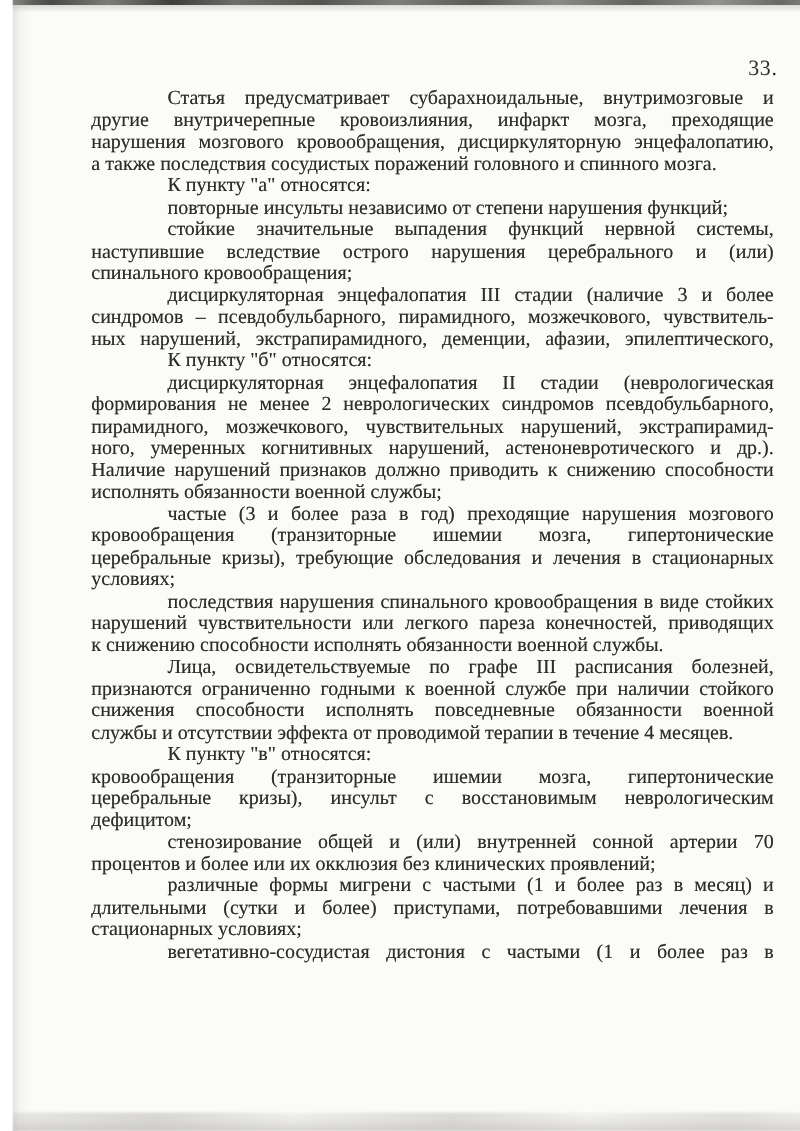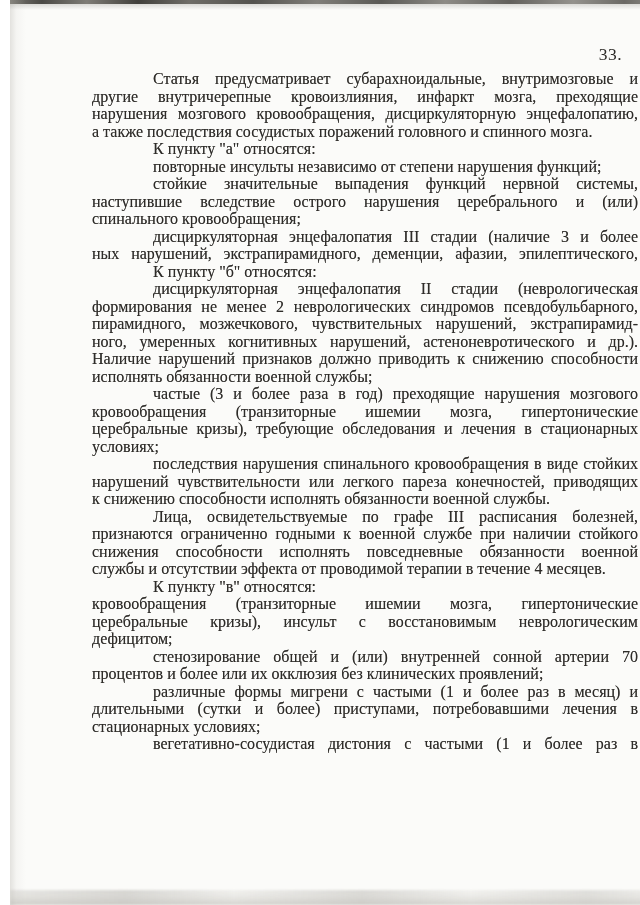--- a/index.html
+++ b/index.html
@@ -57,21 +57,21 @@
     position: absolute;
     top: 44px;
     right: 28px;
     font-size: 17.5px;
     letter-spacing: 0.5px;
   }
 
   .text-block {
     position: absolute;
     top: 70px;
-    left: 82px;
+    left: 63px;
     width: 546px;
     font-size: 16px;
     line-height: 17.5px;
     text-shadow: 0 0 0.3px rgba(46,44,41,0.55);
   }
 
   .para { margin: 0; }
 
   .line {
     text-align: justify;
@@ -105,20 +105,21 @@
       <div class="para">
         <div class="line first last">повторные инсульты независимо от степени нарушения функций;</div>
       </div>
       <div class="para">
         <div class="line first">стойкие значительные выпадения функций нервной системы,</div>
         <div class="line">наступившие вследствие острого нарушения церебрального и (или)</div>
         <div class="line last">спинального кровообращения;</div>
       </div>
       <div class="para">
         <div class="line first">дисциркуляторная энцефалопатия III стадии (наличие 3 и более</div>
+        <div class="line">синдромов – псевдобульбарного, пирамидного, мозжечкового, чувствитель-</div>
         <div class="line">ных нарушений, экстрапирамидного, деменции, афазии, эпилептического,</div>
       </div>
       <div class="para">
         <div class="line first last">К пункту "б" относятся:</div>
       </div>
       <div class="para">
         <div class="line first">дисциркуляторная энцефалопатия II стадии (неврологическая</div>
         <div class="line">формирования не менее 2 неврологических синдромов псевдобульбарного,</div>
         <div class="line">пирамидного, мозжечкового, чувствительных нарушений, экстрапирамид-</div>
         <div class="line">ного, умеренных когнитивных нарушений, астеноневротического и др.).</div>

